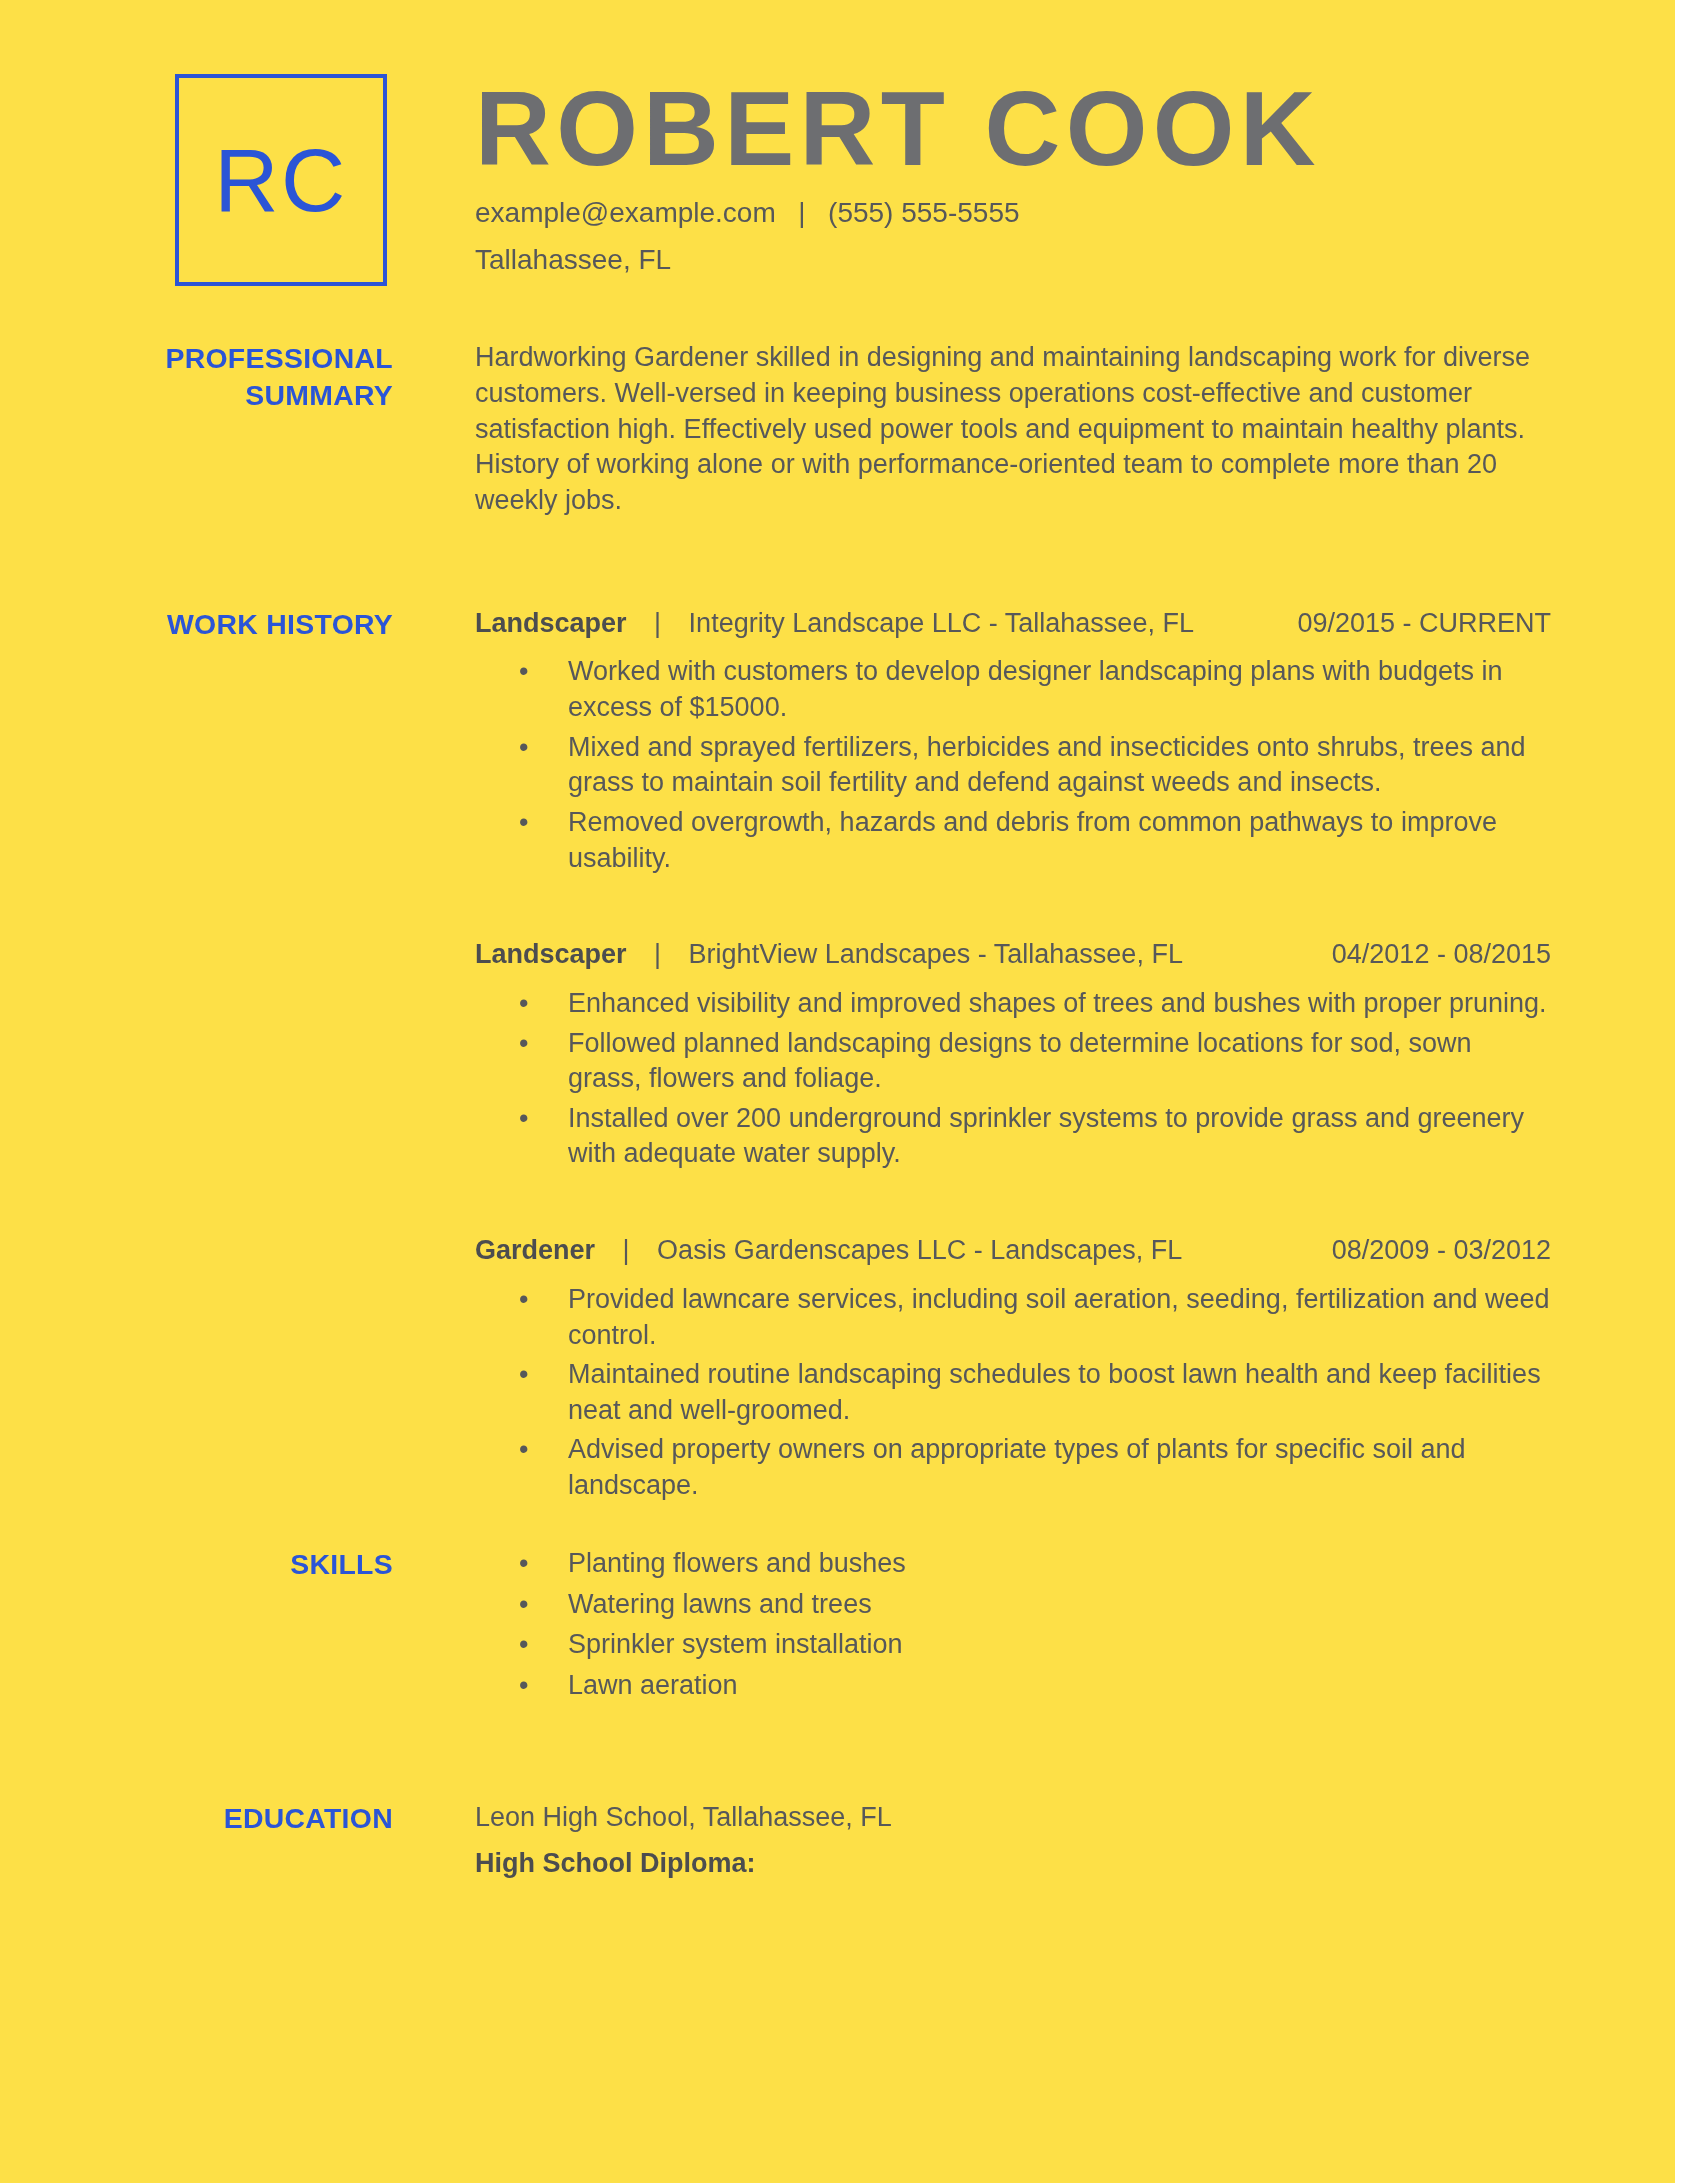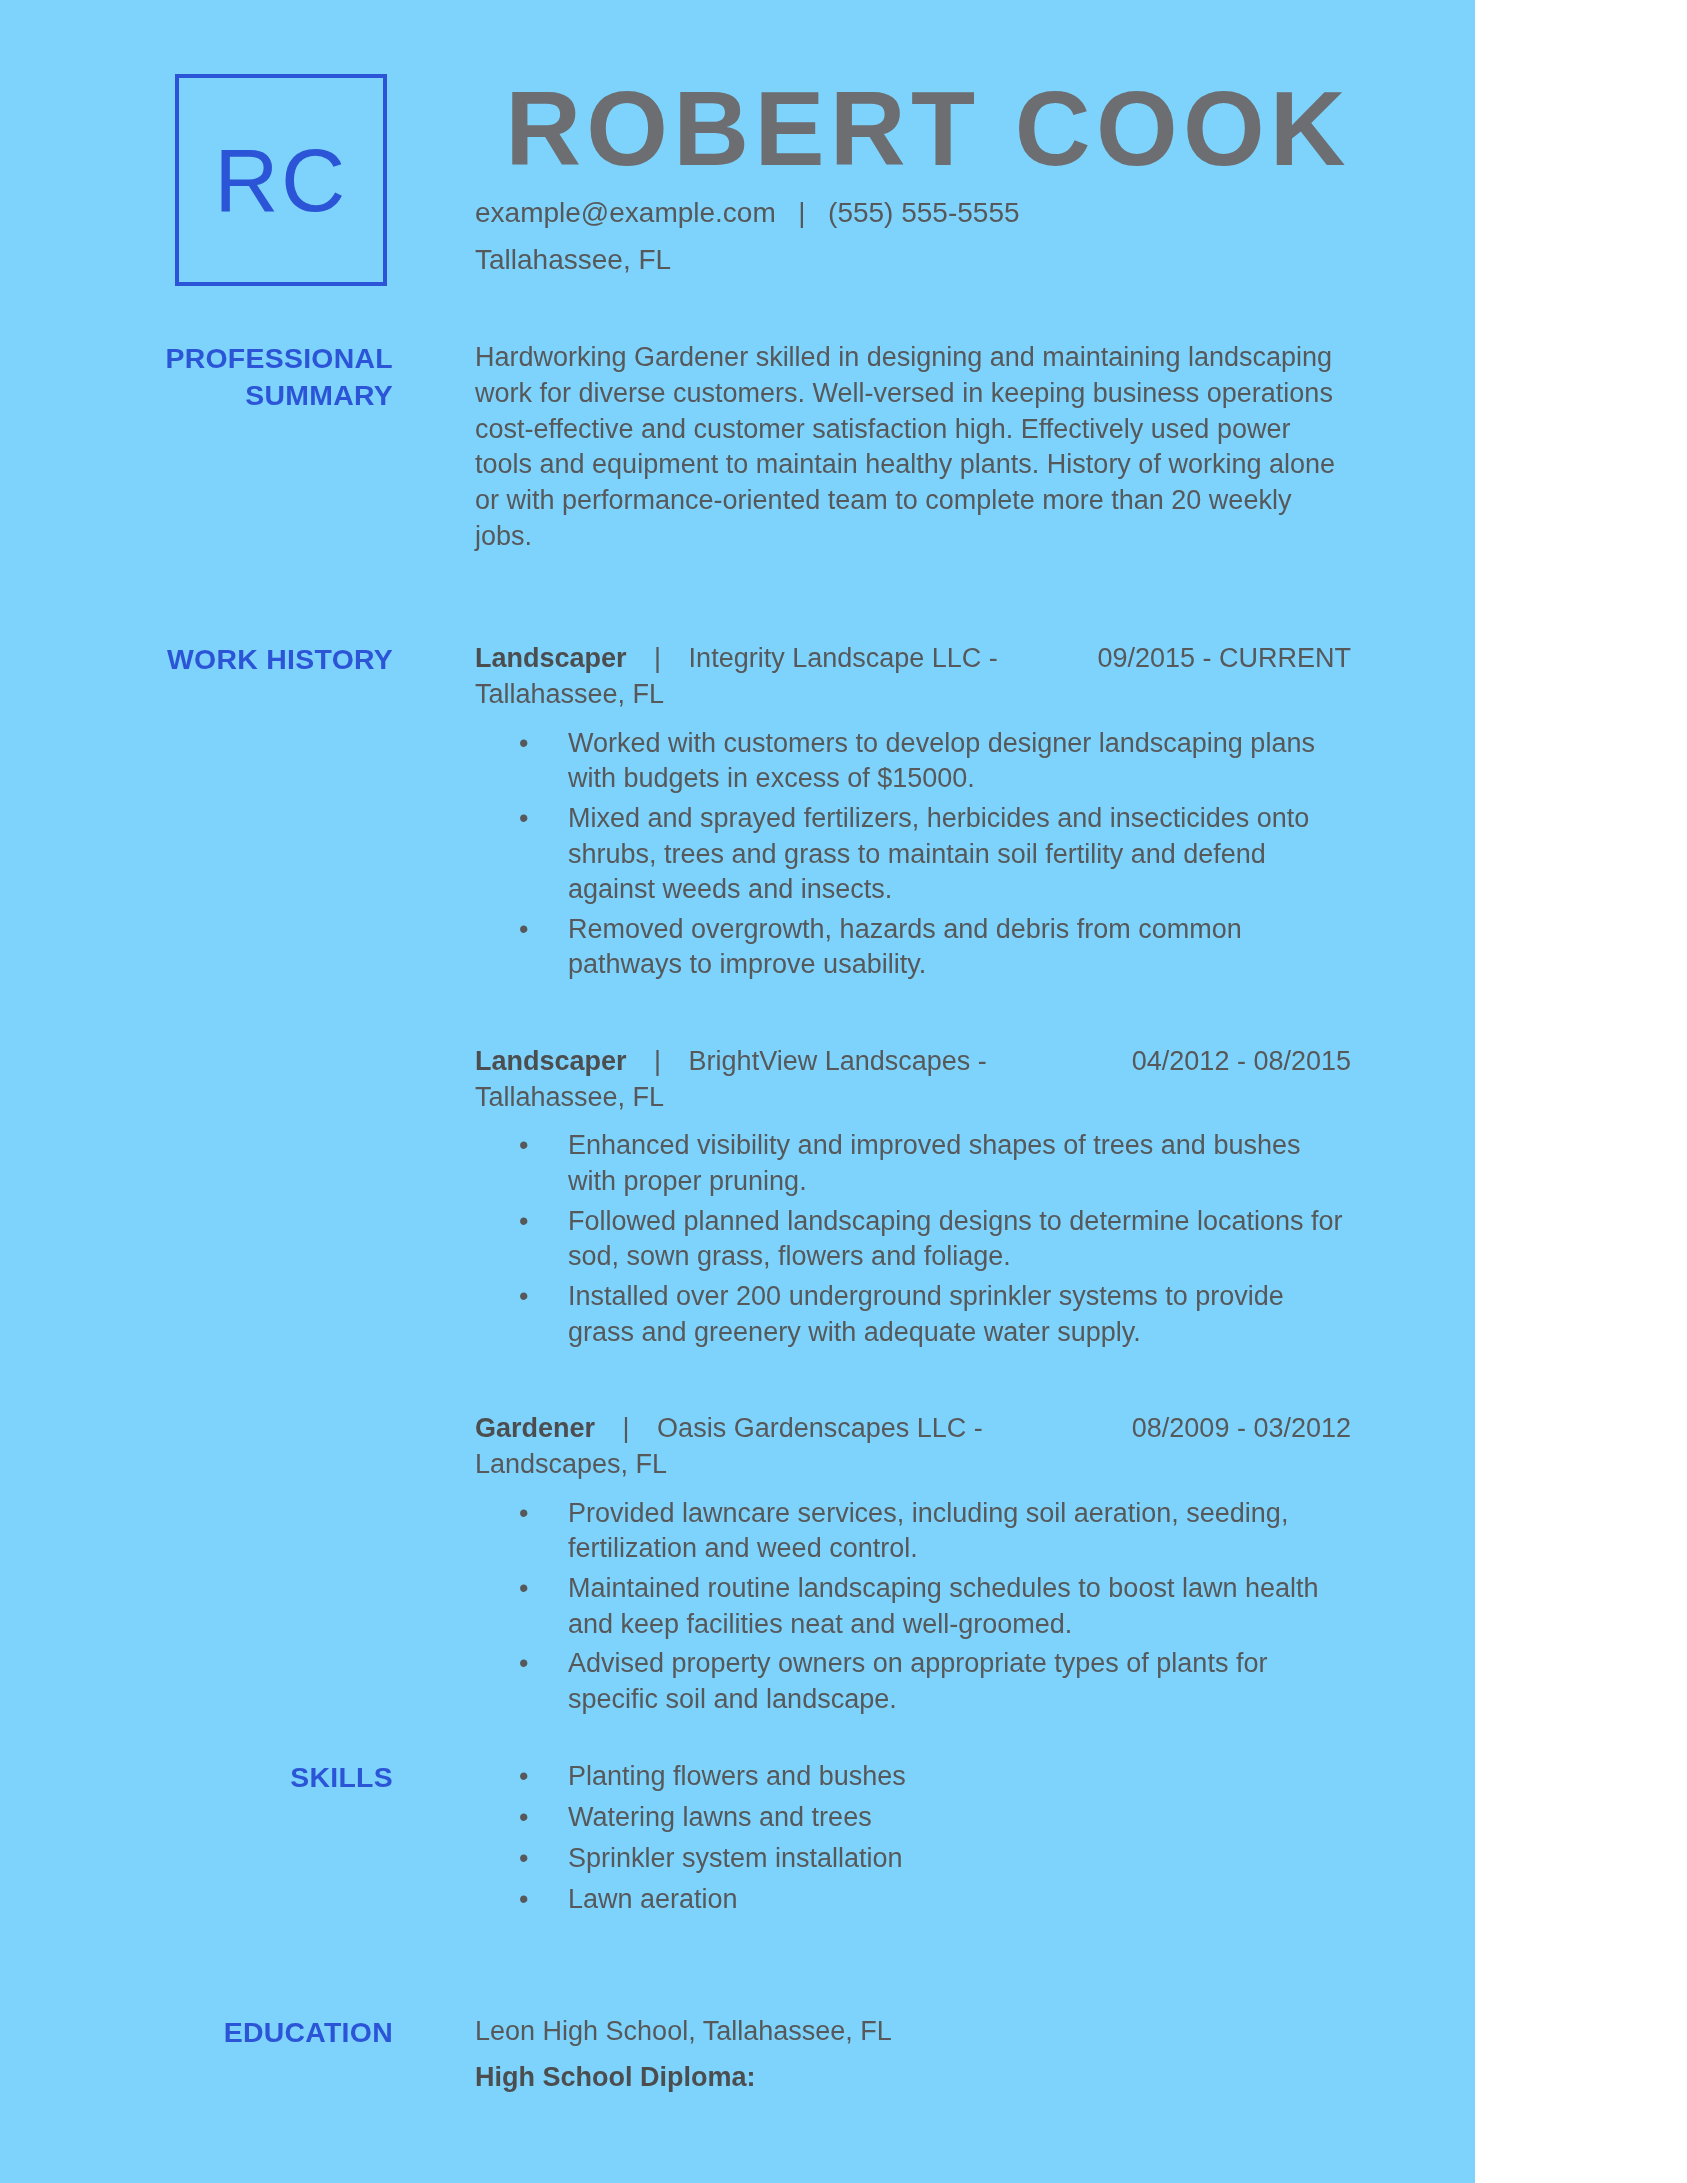--- a/index.html
+++ b/index.html
@@ -1,20 +1,20 @@
 <!DOCTYPE html>
 <html style="--accent: #2b55d6; --name: #6d6e71; --body: #57585a; --heading: #4c4d4f;font-size:10.6px"><head>
 <meta charset="utf-8">
 <style>
   html, body { margin: 0; padding: 0; background: #ffffff; }
   .page {
     position: relative;
-    width: 1475px;
+    width: 1675px;
     height: 2183px;
-    background: #7dd3fc;
+    background: #fde047;
     font-family: "Liberation Sans", sans-serif;
     color: var(--body, #57585a);
     font-size: 27px;
     line-height: 1.32;
     overflow: hidden;
     box-sizing: border-box;
   }
 
   
   .header { position: relative; padding-top: 74px; }
@@ -35,21 +35,20 @@
   }
   .header-main { margin-left: 475px; padding-right: 124px; }
   .name {
     margin: 0;
     color: var(--name, #6d6e71);
     font-size: 105px;
     font-weight: 700;
     letter-spacing: 5.3px;
     line-height: 1.05;
     white-space: nowrap;
-    text-align: right;
   }
   .contact { margin-top: 9.3px; color: var(--body, #57585a); font-size: 28px; line-height: 1.35; }
   .contact .sep { margin: 0 22.5px; }
 
   
   .row {
     display: grid;
     grid-template-columns: 393px 1fr;
     column-gap: 82px;
     padding-right: 124px;

